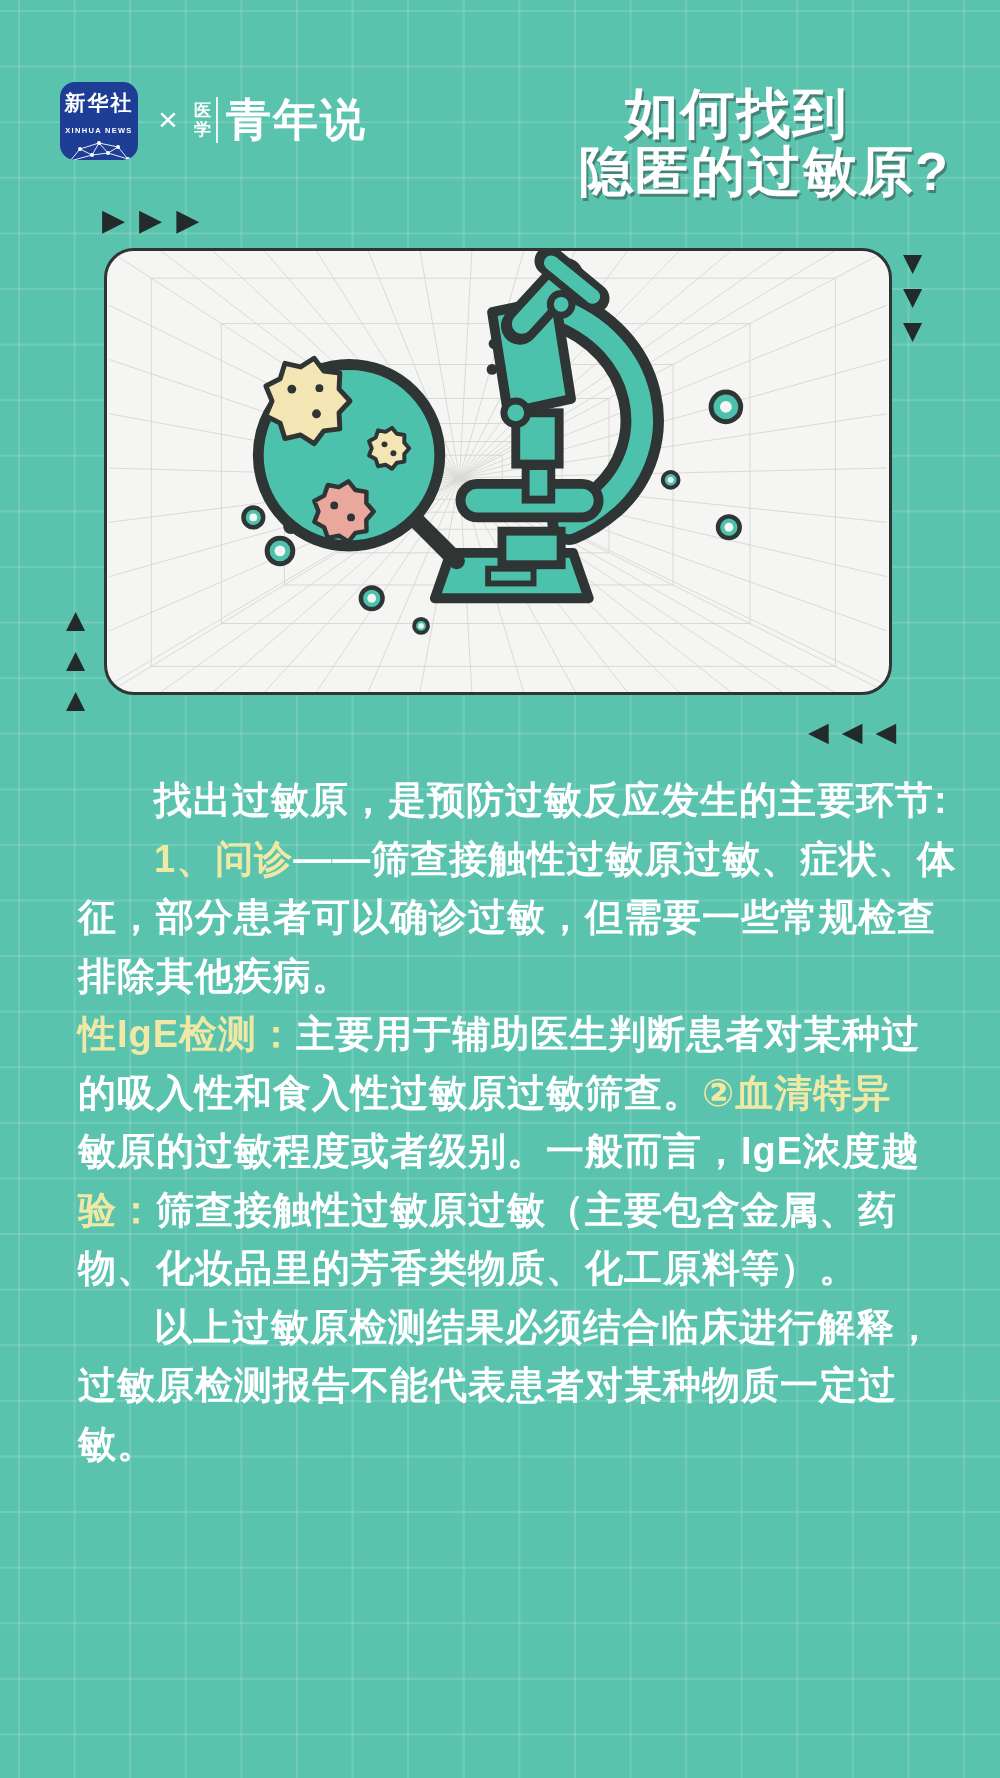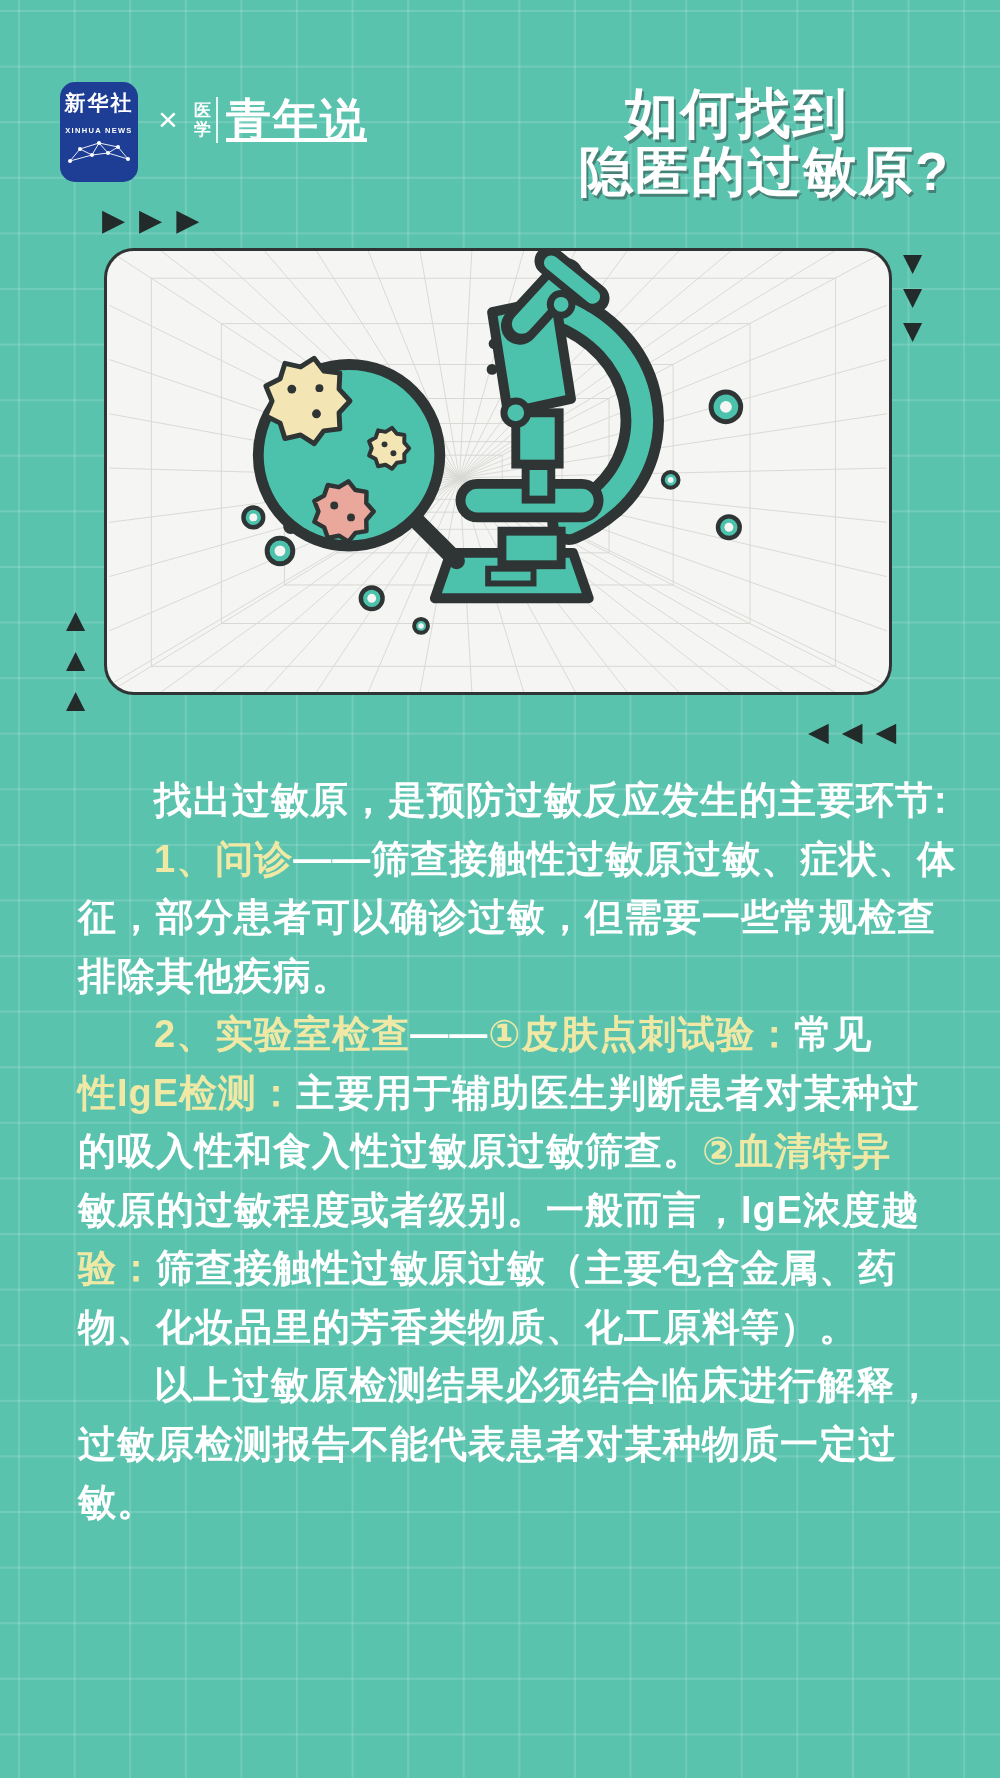--- a/index.html
+++ b/index.html
@@ -12,31 +12,31 @@
     position:relative; width:1000px; height:1778px; overflow:hidden;
     background-color:var(--background);
     background-image:
       linear-gradient(to right, rgba(255,255,255,.14) 2px, transparent 2px),
       linear-gradient(to bottom, rgba(255,255,255,.14) 2px, transparent 2px);
     background-size:55.6px 55.6px; background-position:18px 10px;
     font-family:"Liberation Sans","DejaVu Sans",sans-serif;
     color:var(--white);
   }
   
-  .logo{position:absolute; left:60px; top:82px; width:78px; height:100px;
+  .logo{position:absolute; left:60px; top:82px; width:78px; height:78px;
     background:var(--logo_blue); border-radius:15px; text-align:center; overflow:hidden;}
   .logo-cn{font-size:21px; font-weight:700; letter-spacing:2px; margin-top:7px;}
   .logo-en{font-size:7.5px; letter-spacing:1.3px; margin-top:9px; font-weight:700;}
   .logo-net{display:block; margin:2px auto 0;}
   .cross{position:absolute; left:146px; top:97px; width:44px; text-align:center;
     font-size:34px; font-weight:400; line-height:44px;}
   .brand{position:absolute; left:194px; top:92px; display:flex; align-items:center; height:56px;}
   .brand-small{display:flex; flex-direction:column; font-size:17px; line-height:19px; font-weight:700;}
   .brand-divider{width:2px; height:46px; background:rgba(255,255,255,.85); margin:0 8px 0 5px;}
-  .brand-main{font-size:45px; font-weight:800; letter-spacing:2px;text-decoration:underline;}
+  .brand-main{font-size:45px; font-weight:800; letter-spacing:2px;}
   .title{position:absolute; right:50px; top:84px; text-align:center;
     font-size:54px; line-height:58px; font-weight:800; letter-spacing:2px;
     text-shadow:2px 3px 0 rgba(47,63,61,.5);}
   .title .t1{padding-right:56px;}
   
   .tri{position:absolute; color:#232b2a; font-family:"DejaVu Sans",sans-serif;}
   .tri-top{left:102px; top:202px; font-size:30px; letter-spacing:14px;}
   .tri-right-side{left:903px; top:246px; font-size:25px; line-height:34px; text-align:center;}
   .tri-right-side span{display:block;}
   .tri-left-side{left:66px; top:600px; font-size:25px; line-height:40px; text-align:center;}
@@ -231,21 +231,20 @@
           <circle cx="245" cy="270" r="4" class="fill-ink"></circle>
       </g>
     </svg>
   </div>
 
   <main class="body">
       <div class="line indent"><span class="white">找出过敏原，是预防过敏反应发生的主要环节:</span></div>
       <div class="line indent"><span class="yellow">1、问诊</span><span class="white">——筛查接触性过敏原过敏、症状、体</span></div>
       <div class="line"><span class="white">征，部分患者可以确诊过敏，但需要一些常规检查</span></div>
       <div class="line"><span class="white">排除其他疾病。</span></div>
-      <div class="line indent"><span class="yellow">2、实验室检查</span><span class="white">——</span><span class="yellow">①皮肤点刺试验：</span><span class="white">常见</span></div>
       <div class="line"><span class="yellow">性IgE检测：</span><span class="white">主要用于辅助医生判断患者对某种过</span></div>
       <div class="line"><span class="white">的吸入性和食入性过敏原过敏筛查。</span><span class="yellow">②血清特异</span></div>
       <div class="line"><span class="white">敏原的过敏程度或者级别。一般而言，IgE浓度越</span></div>
       <div class="line"><span class="yellow">验：</span><span class="white">筛查接触性过敏原过敏（主要包含金属、药</span></div>
       <div class="line"><span class="white">物、化妆品里的芳香类物质、化工原料等）。</span></div>
       <div class="line indent"><span class="white">以上过敏原检测结果必须结合临床进行解释，</span></div>
       <div class="line"><span class="white">过敏原检测报告不能代表患者对某种物质一定过</span></div>
       <div class="line"><span class="white">敏。</span></div>
     </main>
 

